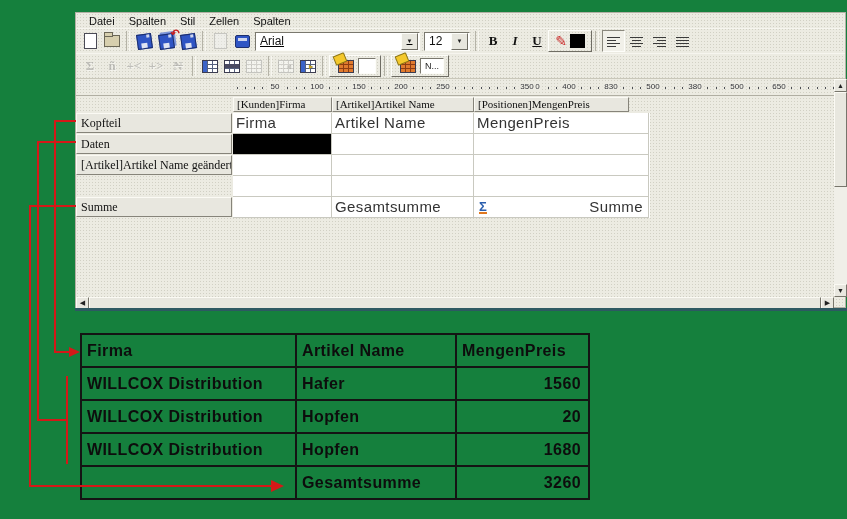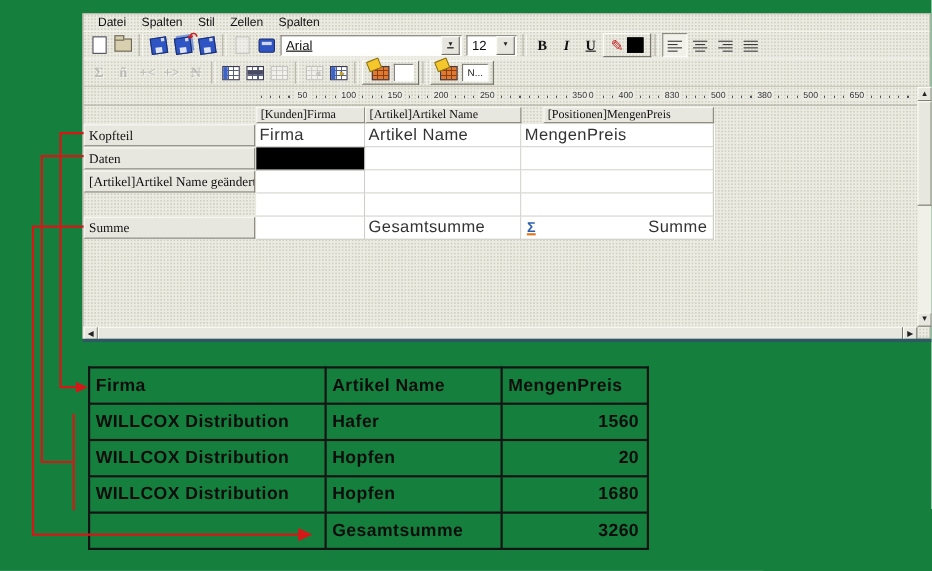--- a/index.html
+++ b/index.html
@@ -309,21 +309,21 @@
           <span class="gcell" style="left: 241px; top: 63px; width: 175px; height: 21px;"></span>
           <span class="gcell" style="left: 0px; top: 84px; width: 99px; height: 21px;"></span>
           <span class="gcell" style="left: 99px; top: 84px; width: 142px; height: 21px;">Gesamtsumme</span>
           <span class="gcell sumcell" style="left: 241px; top: 84px; width: 175px; height: 21px;">
             <span class="sigma">Σ</span>
             <span class="sumtext">Summe</span>
           </span>
         </div>
     <span class="colhead" style="left: 157px; width: 99px;">[Kunden]Firma</span>
         <span class="colhead" style="left: 256px; width: 142px;">[Artikel]Artikel Name</span>
-        <span class="colhead" style="left: 418px; width: 155px;">[Positionen]MengenPreis</span>
+        <span class="colhead" style="left: 398px; width: 155px;">[Positionen]MengenPreis</span>
         <span class="rowlabel" style="top: 17px;">Kopfteil</span>
         <span class="rowlabel" style="top: 59px;">[Artikel]Artikel Name geändert</span>
         <span class="rowlabel" style="top: 38px;">Daten</span>
         <span class="rowlabel" style="top: 101px;">Summe</span>
       </div>
 
     <div class="hscroll">
       <span class="sbtn left">◀</span>
       <span class="hthumb"></span>
       <span class="sbtn right">▶</span>

